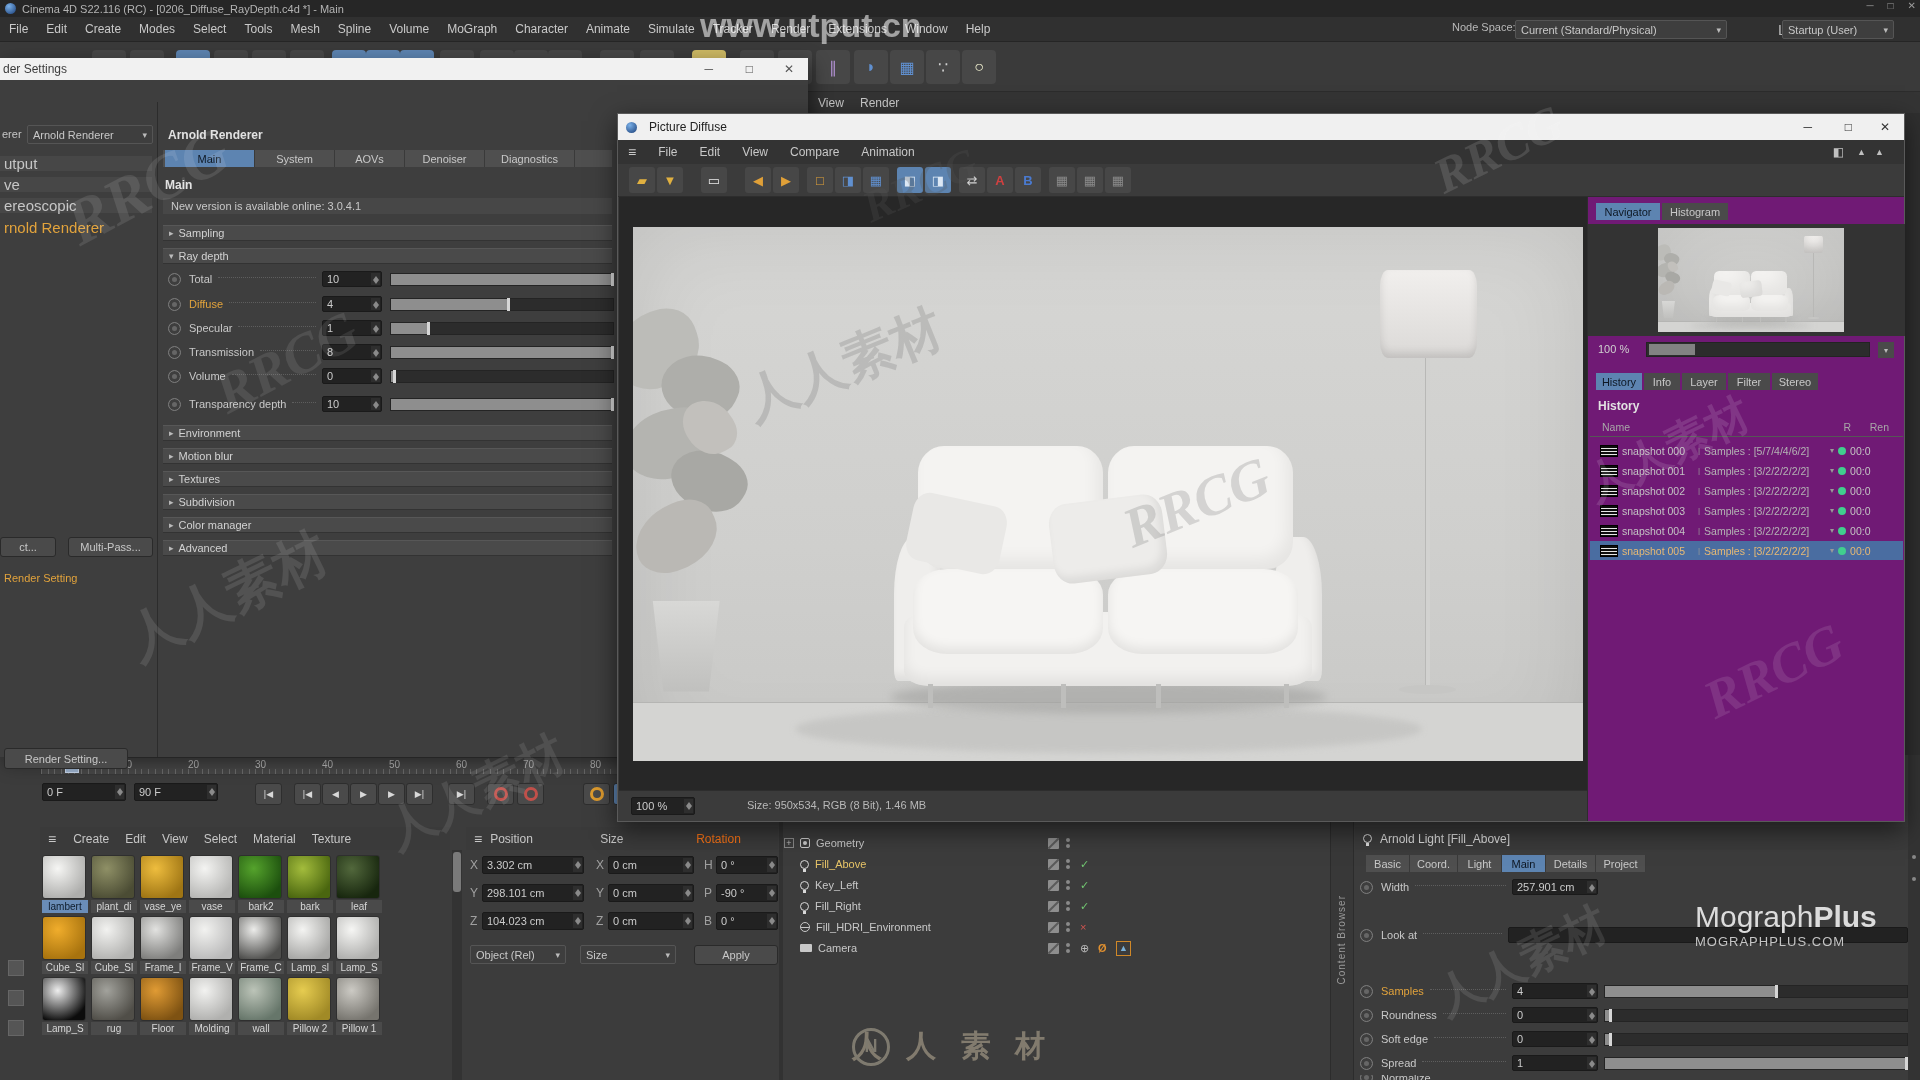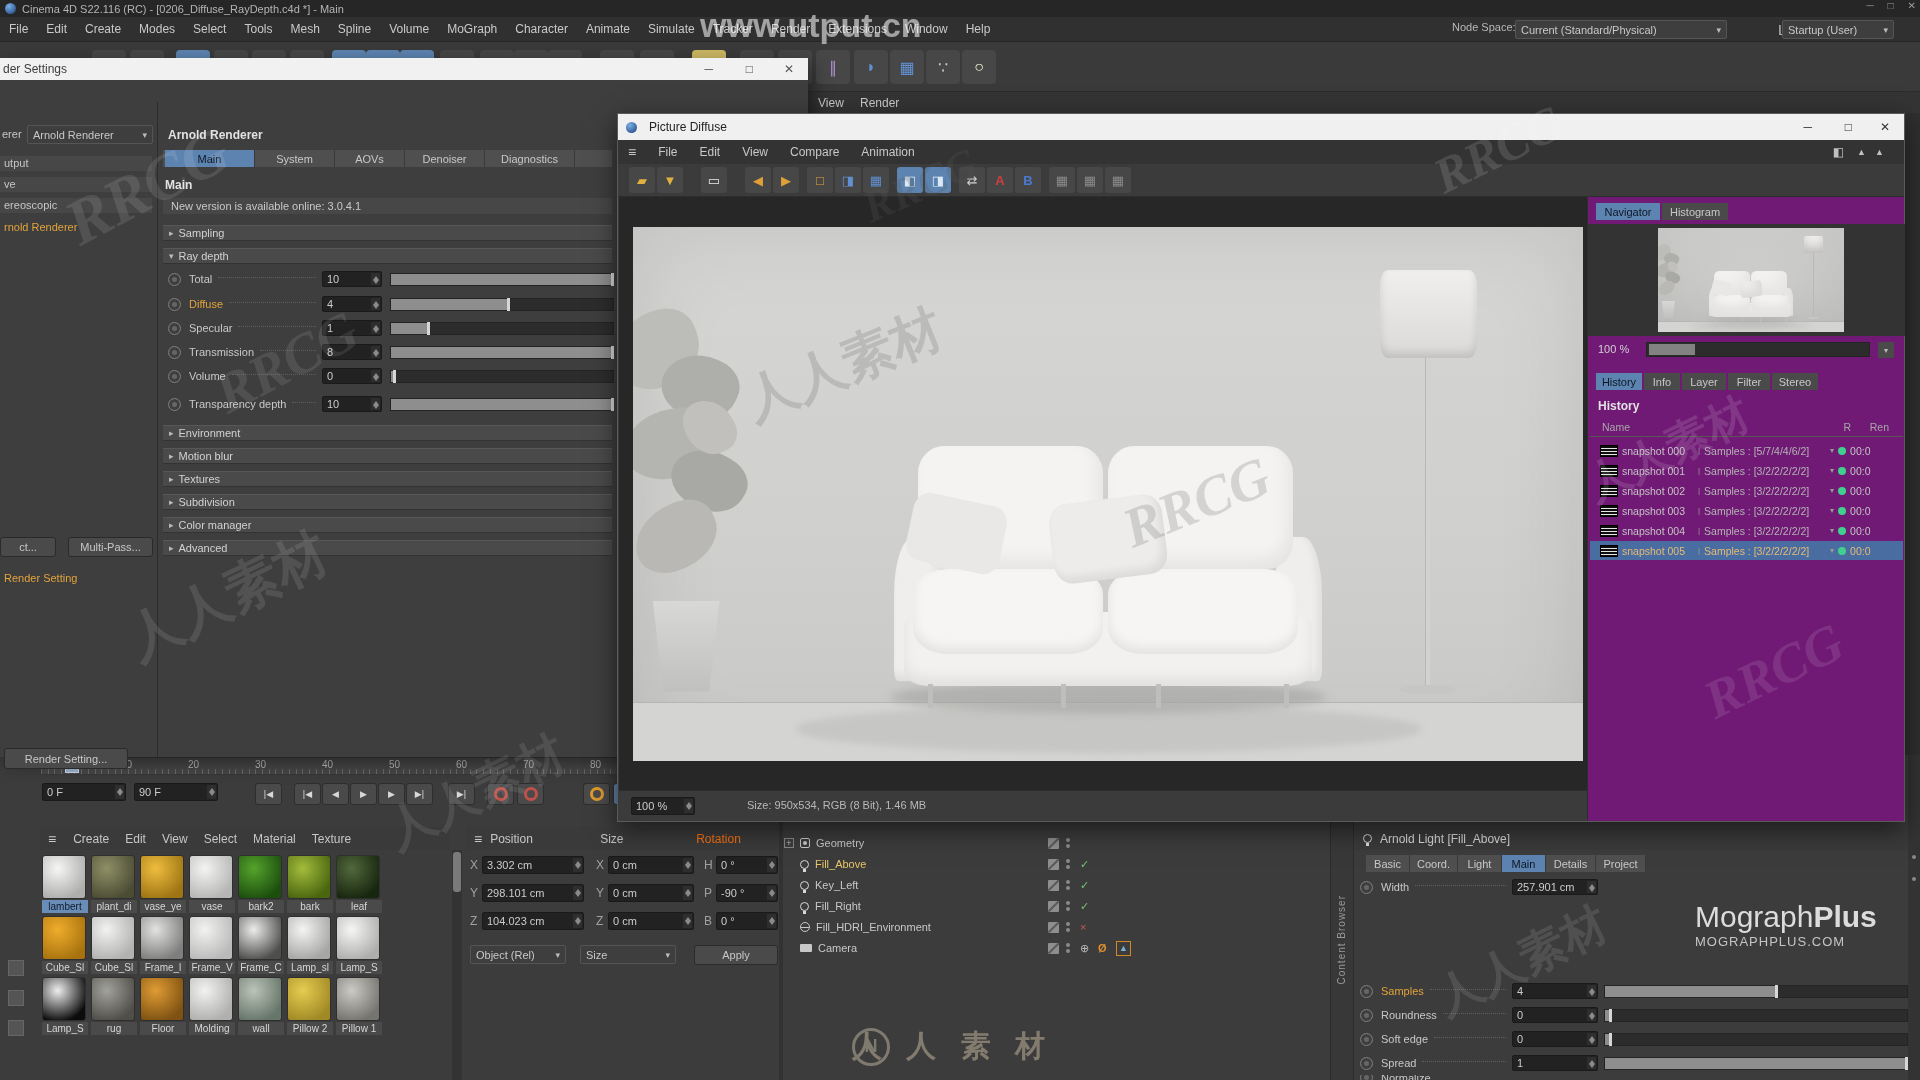--- a/index.html
+++ b/index.html
@@ -40,21 +40,21 @@
   .arrow{font-size:9px;color:#bbb}
   .tab{position:absolute;height:17px;background:#4f4f4f;color:#c8c8c8;font-size:11px;display:flex;
        align-items:center;justify-content:center;border-right:1px solid #3a3a3a}
   .tab.on{background:#5d84b1;color:#0e1824}
   
   .rswin{left:0;top:58px;width:808px;height:699px;z-index:20;box-shadow:4px 6px 18px rgba(0,0,0,.45)}
   .rstitle{position:absolute;left:0;top:0;width:808px;height:22px;background:#f1f1f1;color:#3c3c3c;
            font-size:12px;display:flex;align-items:center;padding-left:3px}
   .rsbody{position:absolute;left:0;top:22px;width:808px;height:677px;background:#3e3e3e}
   .rssplit{position:absolute;left:157px;top:22px;bottom:0;width:1px;background:#2c2c2c}
-  .rsitem{position:absolute;left:0;width:152px;height:15px;font-size:11px;color:#c6c6c6;padding-left:4px;line-height:15px}
+  .rsitem{position:absolute;left:0;width:152px;height:15px;font-size:15px;color:#c6c6c6;padding-left:4px;line-height:15px}
   .rsbar{background:#474747}
   .btn{position:absolute;background:#4a4a4a;border:1px solid #2a2a2a;border-radius:3px;color:#c8c8c8;
        font-size:11px;display:flex;align-items:center;justify-content:center}
   .prow{position:absolute;left:168px;width:446px;height:18px;display:flex;align-items:center}
   .plabel{font-size:11px;color:#c8c8c8;margin-left:8px;white-space:nowrap}
   .pfld{position:relative;width:60px;height:16px;flex:none}
   .psl{width:224px;margin-left:8px;flex:none}
   
   .pvwin{left:617px;top:113px;width:1288px;height:709px;z-index:30;box-shadow:0 8px 24px rgba(0,0,0,.55);
          border:1px solid #5a5a5a;background:#3b3b3b}
@@ -705,20 +705,28 @@
   <div class="arow" style="top:122px">
     <span class="pico"></span>
     <span class="alabel">Width</span>
     <span class="lead"></span>
     <span class="fld afld">
         <span>257.901 cm</span>
         <span class="step"></span>
       </span>
     <span style="width:310px;flex:none"></span>
   </div>
+  <div class="arow" style="top:170px">
+    <span class="pico"></span>
+    <span class="alabel">Look at</span>
+    <span class="lead"></span>
+    <span class="fld" style="position:relative;width:400px;height:16px;flex:none">
+        <span></span>
+      </span>
+  </div>
   <div class="arow" style="top:226px">
     <span class="pico"></span>
     <span class="alabel" style="color: rgb(226, 163, 60);">Samples</span>
     <span class="lead"></span>
     <span class="fld afld">
         <span>4</span>
         <span class="step"></span>
       </span>
     <span class="sl asl">
         <span class="fill" style="width: 57%;"></span>

